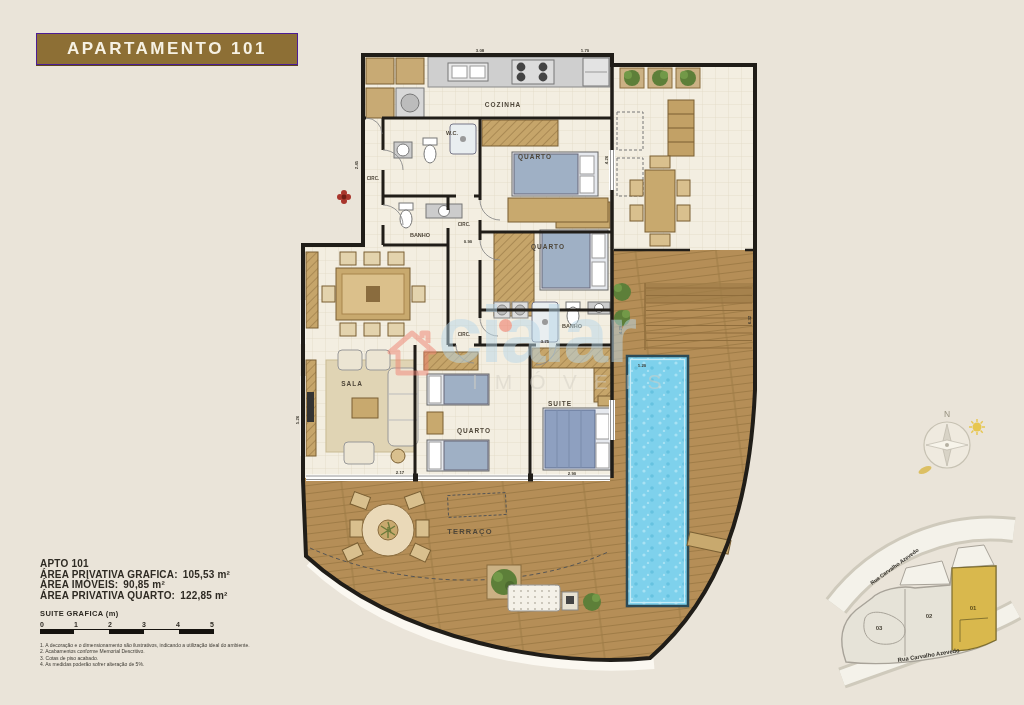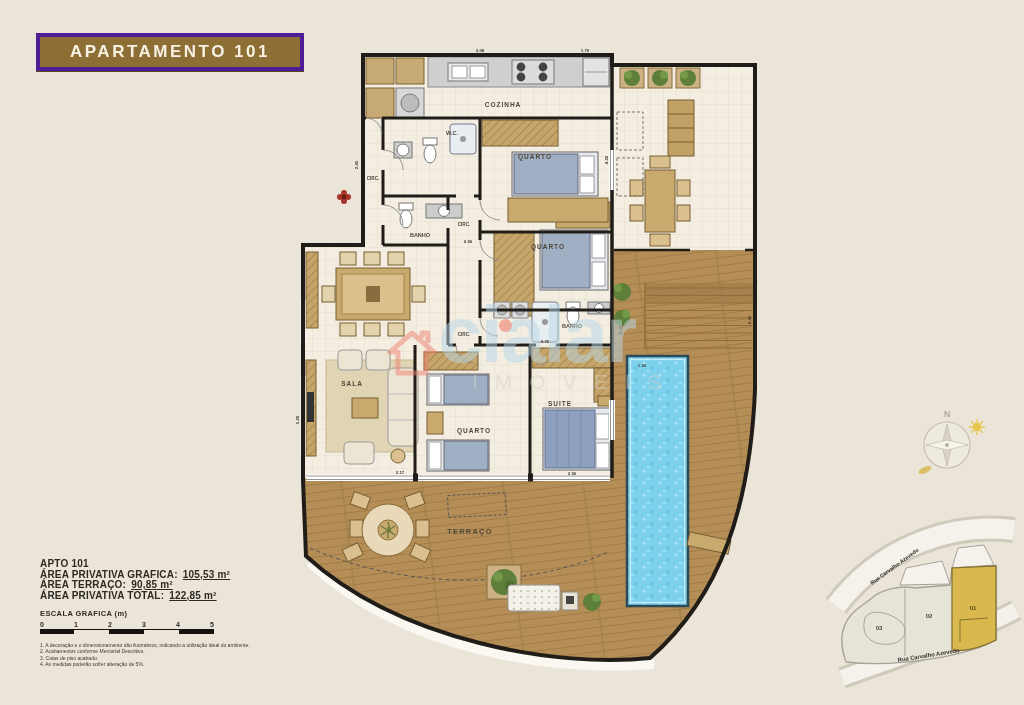--- a/index.html
+++ b/index.html
@@ -1,33 +1,33 @@
 <!DOCTYPE html>
 <html><head>
 <meta charset="utf-8">
 <style>
   html,body{margin:0;padding:0;background:#cfc9bd;}
   .page{position:relative;width:1024px;height:705px;background:#eae4d9;overflow:hidden;
         font-family:"Liberation Sans",sans-serif;}
   
   .banner{position:absolute;left:36px;top:33px;width:260px;height:30px;background:#8d6f35;
-          border:4px solid #4c1d95;box-shadow:0 1px 0 #5c461e;display:flex;align-items:center;justify-content:center;}
+          border:1px solid #4c1d95;box-shadow:0 1px 0 #5c461e;display:flex;align-items:center;justify-content:center;}
   .banner span{color:#f6f1e3;font-size:17px;font-weight:bold;letter-spacing:2.5px;}
   
   .plan-svg{position:absolute;left:0;top:0;width:1024px;height:705px;}
   
   .watermark{position:absolute;left:386px;top:292px;width:330px;height:150px;opacity:.5;pointer-events:none;z-index:5;}
   .wm-row{position:relative;display:flex;align-items:flex-end;}
   .wm-house{margin-top:22px;}
   .wm-brand{font-size:80px;font-weight:bold;color:#b9d8e9;letter-spacing:-2px;line-height:86px;}
   .wm-dot{position:absolute;left:113px;top:27px;width:13px;height:13px;border-radius:50%;background:#ef6a58;}
   .wm-sub{margin-left:86px;margin-top:-8px;font-size:21px;color:#d4d0c5;letter-spacing:17px;}
   
   .info{position:absolute;left:40px;top:559px;font-size:10px;font-weight:bold;color:#2e2a23;line-height:10.5px;letter-spacing:.2px;}
-  .info .row span+span{margin-left:5px;text-decoration:underline;}
+  .info .row span+span{margin-left:5px;}
   
   .scale{position:absolute;left:40px;top:609px;width:174px;}
   .scale .lbl{font-size:7.5px;font-weight:bold;color:#2e2a23;letter-spacing:.4px;margin-bottom:3px;}
   .scale .ticks{display:flex;justify-content:space-between;font-size:7px;font-weight:bold;color:#2e2a23;}
   .scale .bar{margin-top:1px;height:4px;border-top:1.2px solid #15120e;
       background:linear-gradient(to right,#15120e 0 34px,transparent 34px 69px,#15120e 69px 104px,transparent 104px 139px,#15120e 139px 174px);}
   
   .notes{position:absolute;left:40px;top:642px;width:280px;font-size:5px;color:#3d3a33;line-height:6.4px;}
 </style>
 </head>
@@ -395,26 +395,26 @@
       </svg>
       <span class="wm-brand">cialar</span>
       <span class="wm-dot"></span>
     </div>
     <div class="wm-sub">IMÓVEIS</div>
   </div>
 
   <div class="info">
     <div>APTO 101</div>
     <div class="row"><span>ÁREA PRIVATIVA GRAFICA:</span><span>105,53 m²</span></div>
-    <div class="row"><span>ÁREA TERRAÇO:</span><span>90,85 m²</span></div>
-    <div class="row"><span>ÁREA PRIVATIVA TOTAL:</span><span>122,85 m²</span></div>
+    <div class="row"><span>ÁREA IMÓVEIS:</span><span>90,85 m²</span></div>
+    <div class="row"><span>ÁREA PRIVATIVA QUARTO:</span><span>122,85 m²</span></div>
   </div>
 
   <div class="scale">
-    <div class="lbl">ESCALA GRAFICA (m)</div>
+    <div class="lbl">SUITE GRAFICA (m)</div>
     <div class="ticks">
       <span>0</span>
       <span>1</span>
       <span>2</span>
       <span>3</span>
       <span>4</span>
       <span>5</span>
     </div>
     <div class="bar"></div>
   </div>

